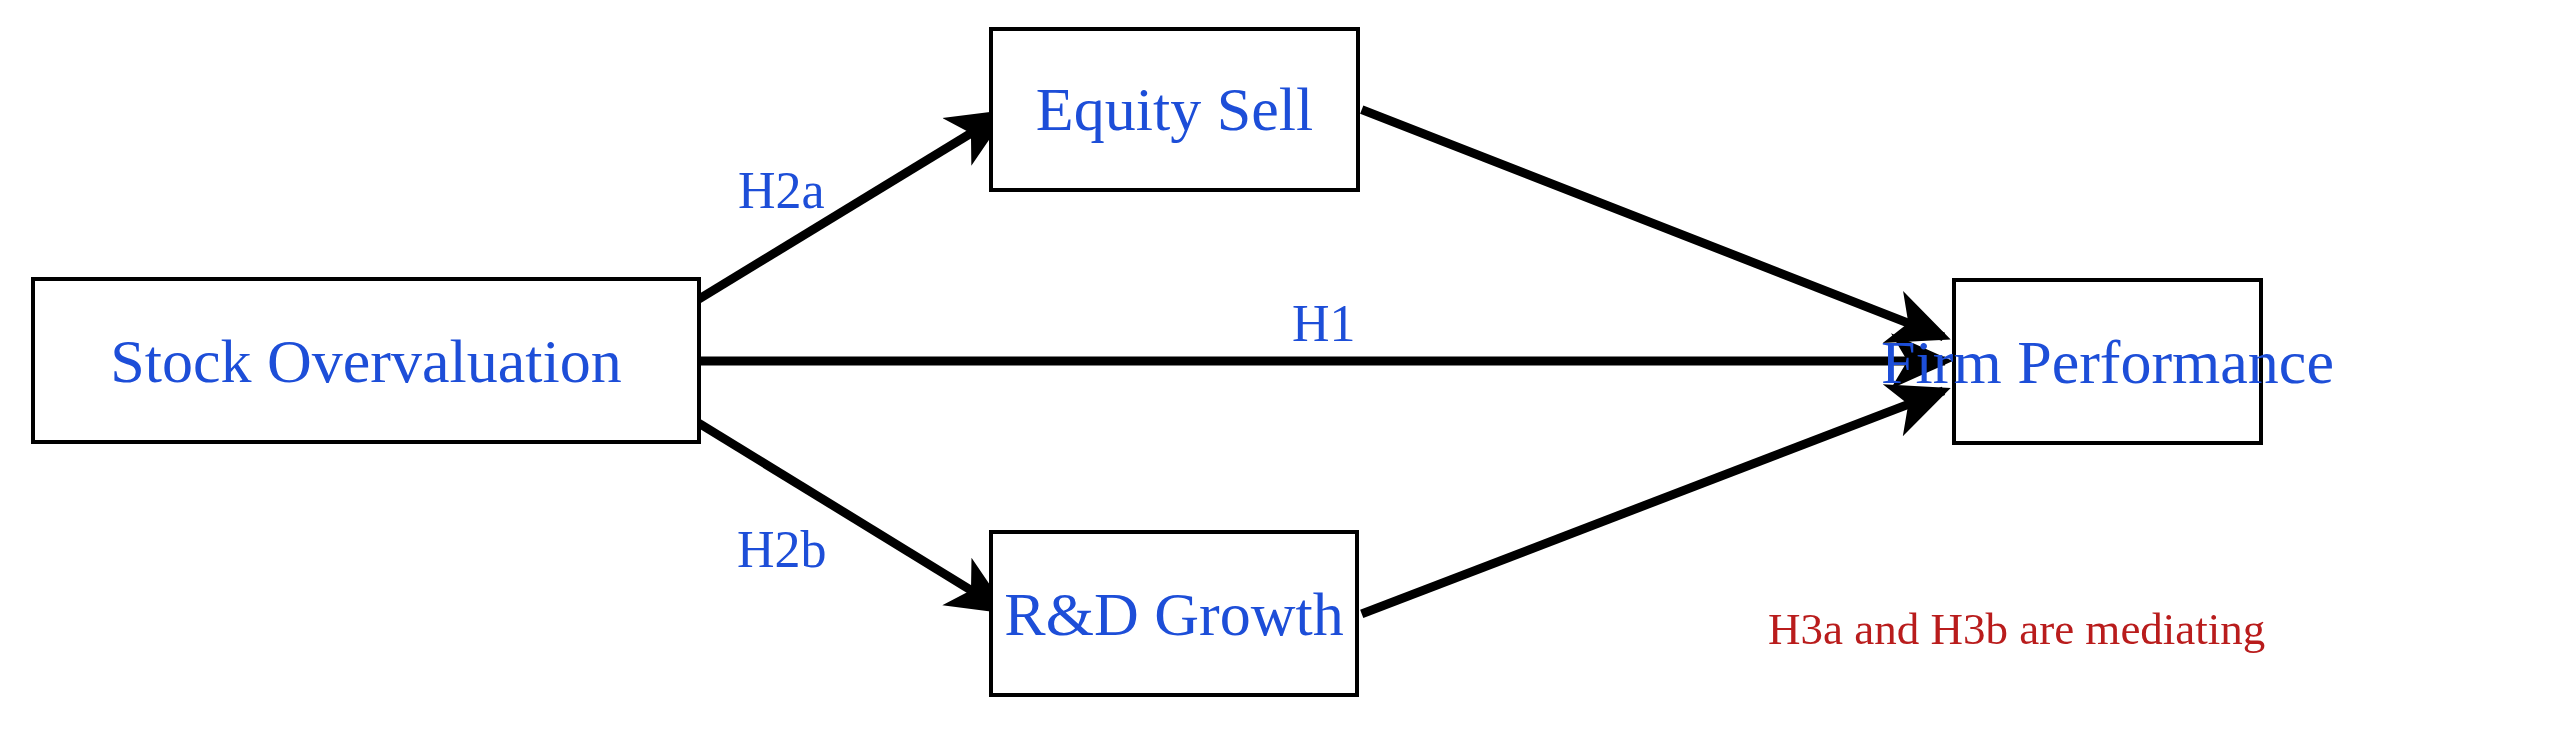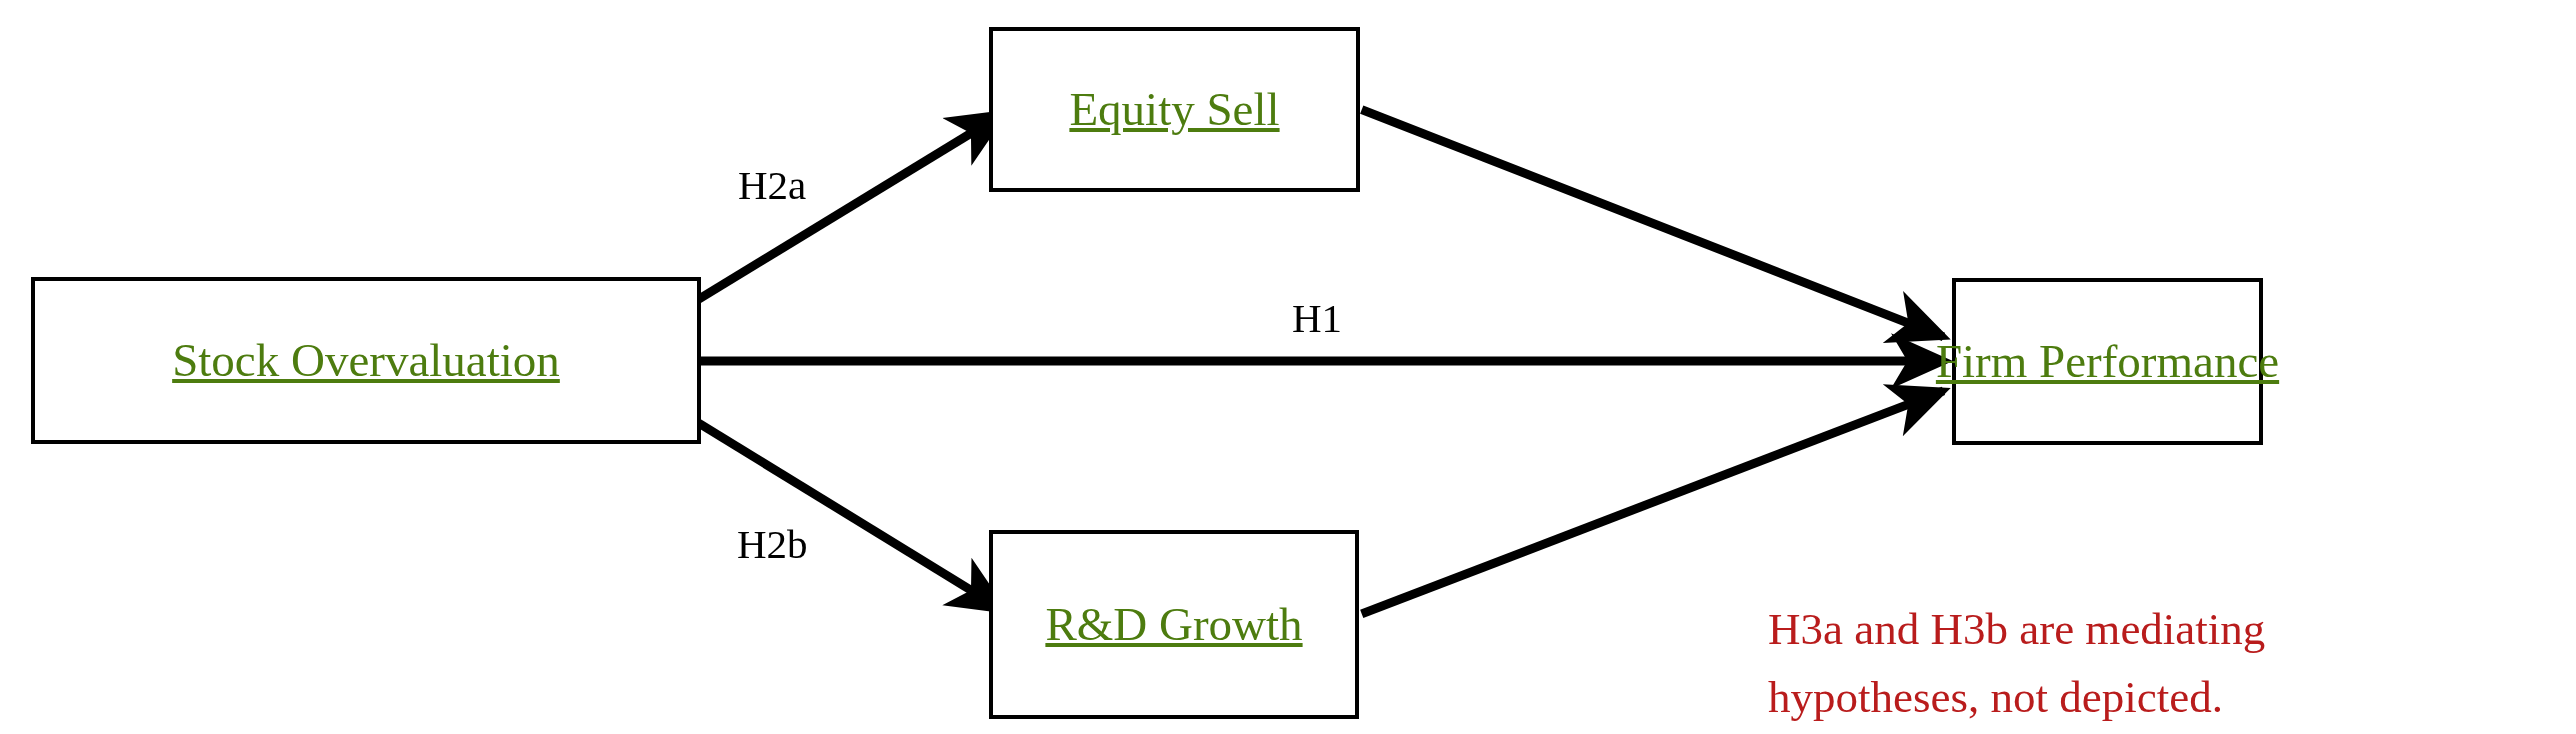--- a/index.html
+++ b/index.html
@@ -25,31 +25,30 @@
   .node-box {
     position: absolute;
     box-sizing: border-box;
     border: 4px solid #000000;
     background: #ffffff;
     display: flex;
     align-items: center;
     justify-content: center;
   }
   .node-label {
-    font-size: 47px;
+    font-size: 62px;
     line-height: 1;
-    color: #4d7c0f;
+    color: #1d4ed8;
     white-space: nowrap;
-    text-decoration: underline;
   }
   .edge-label {
     position: absolute;
-    font-size: 41px;
+    font-size: 52px;
     line-height: 1;
-    color: #000000;
+    color: #1d4ed8;
     white-space: nowrap;
   }
   .caption {
     position: absolute;
     font-size: 45px;
     line-height: 1.5;
     color: #b91c1c;
     white-space: nowrap;
   }
 </style>
@@ -77,33 +76,32 @@
   </svg>
 
   <div class="node-box" style="left:31px; top:277px; width:670px; height:167px;">
     <span class="node-label">Stock Overvaluation</span>
   </div>
 
   <div class="node-box" style="left:989px; top:26.6px; width:371px; height:165px;">
     <span class="node-label">Equity Sell</span>
   </div>
 
-  <div class="node-box" style="left:989px; top:530px; width:370px; height:189px;">
+  <div class="node-box" style="left:989px; top:530px; width:370px; height:167px;">
     <span class="node-label">R&amp;D Growth</span>
   </div>
 
   <div class="node-box" style="left:1952px; top:278px; width:311px; height:167px;">
     <span class="node-label">Firm Performance</span>
   </div>
 
   <div class="edge-label" style="left:738px; top:165px;">H2a</div>
 
   <div class="edge-label" style="left:737px; top:524px;">H2b</div>
 
   <div class="edge-label" style="left:1292px; top:298px;">H1</div>
 
   <div class="caption" style="left:1768px; top:596px;">
     <div>H3a and H3b are mediating</div>
-    <div>hypotheses, not depicted.</div>
   </div>
 
 </div>
 
 
 </body></html>

